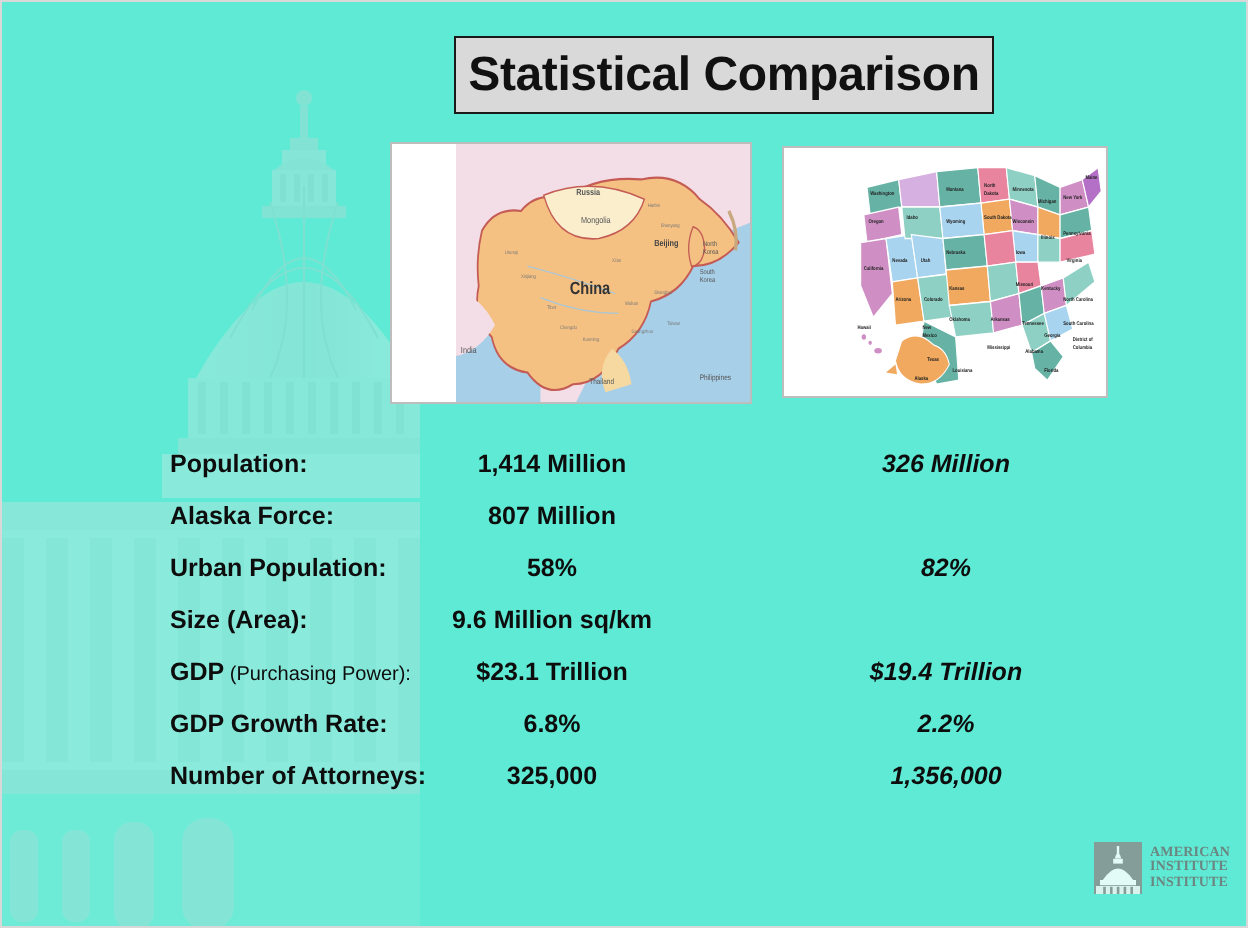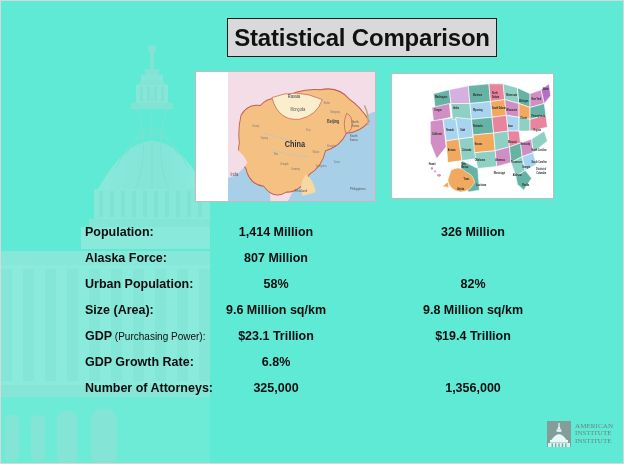--- a/index.html
+++ b/index.html
@@ -107,38 +107,40 @@
   }
   .cell-china {
     left: 190px;
     width: 170px;
     text-align: center;
   }
   .cell-usa {
     left: 392px;
     width: 160px;
     text-align: center;
+    font-style: italic;
   }
   .sub {
     font-size: 10px;
     font-weight: normal;
   }
 
   
   .logo {
     position: absolute;
     left: 546px;
     top: 418px;
     width: 68px;
     height: 30px;
     display: flex;
     align-items: center;
     gap: 4px;
     z-index: 7;
     opacity: 0.82;
+    font-weight: bold;
   }
   .logo-mark {
     width: 24px;
     height: 26px;
     background: #8d8d8d;
     position: relative;
     flex: 0 0 auto;
     overflow: hidden;
   }
   .logo-words {
@@ -419,32 +421,32 @@
 
     <div class="row">
       <span class="cell cell-label"><span>Urban Population:</span><span class="sub"></span></span>
       <span class="cell cell-china">58%</span>
       <span class="cell cell-usa">82%</span>
     </div>
 
     <div class="row">
       <span class="cell cell-label"><span>Size (Area):</span><span class="sub"></span></span>
       <span class="cell cell-china">9.6 Million sq/km</span>
-      <span class="cell cell-usa">9.8 Million sq/km</span>
     </div>
 
     <div class="row">
       <span class="cell cell-label"><span>GDP</span><span class="sub"> (Purchasing Power):</span></span>
       <span class="cell cell-china">$23.1 Trillion</span>
       <span class="cell cell-usa">$19.4 Trillion</span>
     </div>
 
     <div class="row">
       <span class="cell cell-label"><span>GDP Growth Rate:</span><span class="sub"></span></span>
       <span class="cell cell-china">6.8%</span>
+      <span class="cell cell-usa">2.2%</span>
     </div>
 
     <div class="row">
       <span class="cell cell-label"><span>Number of Attorneys:</span><span class="sub"></span></span>
       <span class="cell cell-china">325,000</span>
       <span class="cell cell-usa">1,356,000</span>
     </div>
 
   </div>
 

